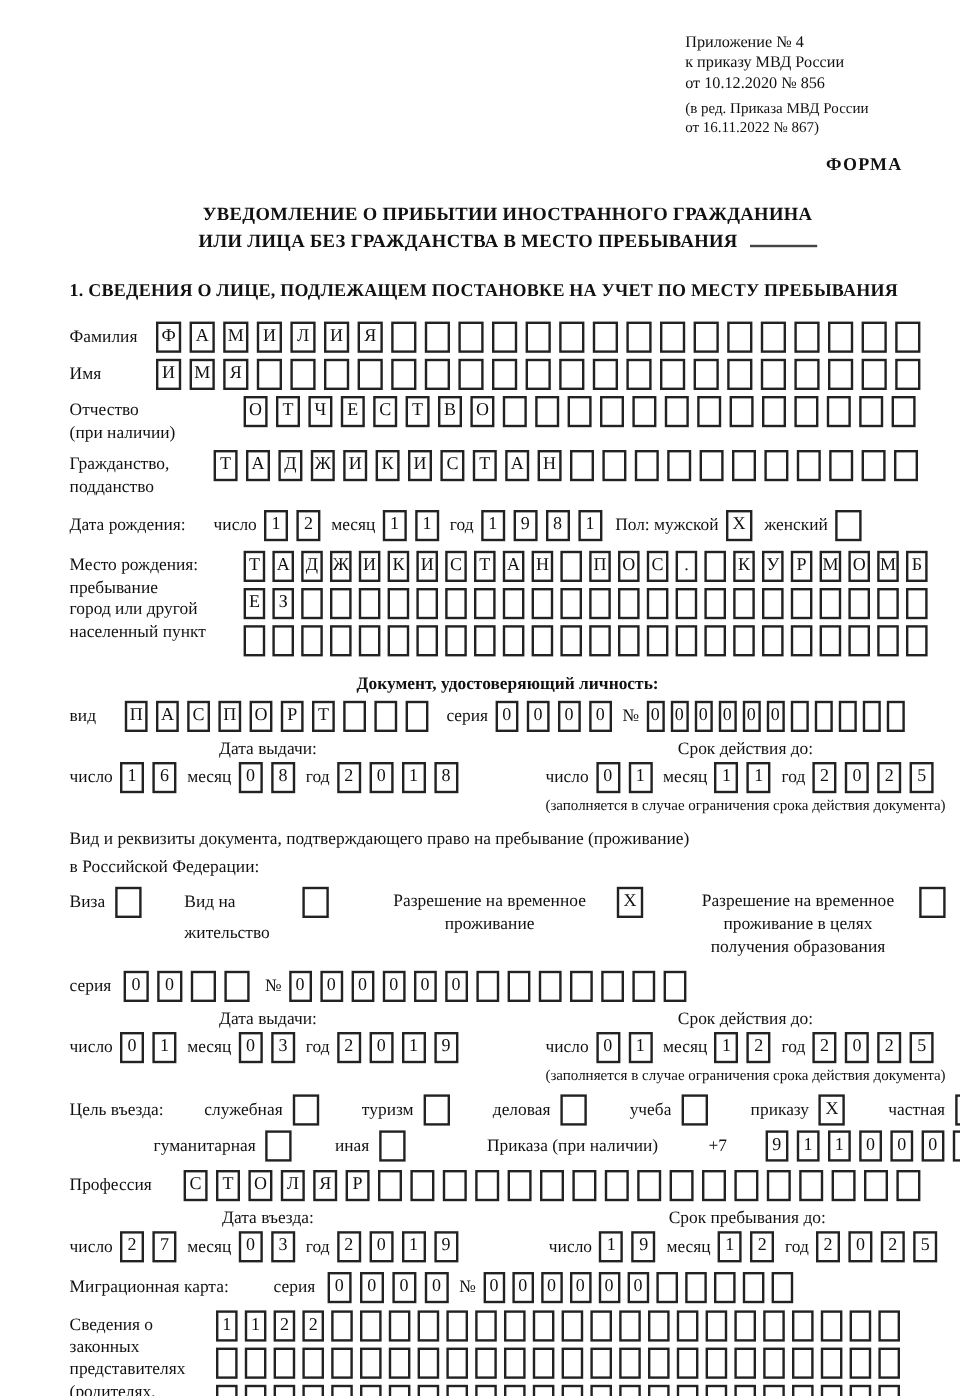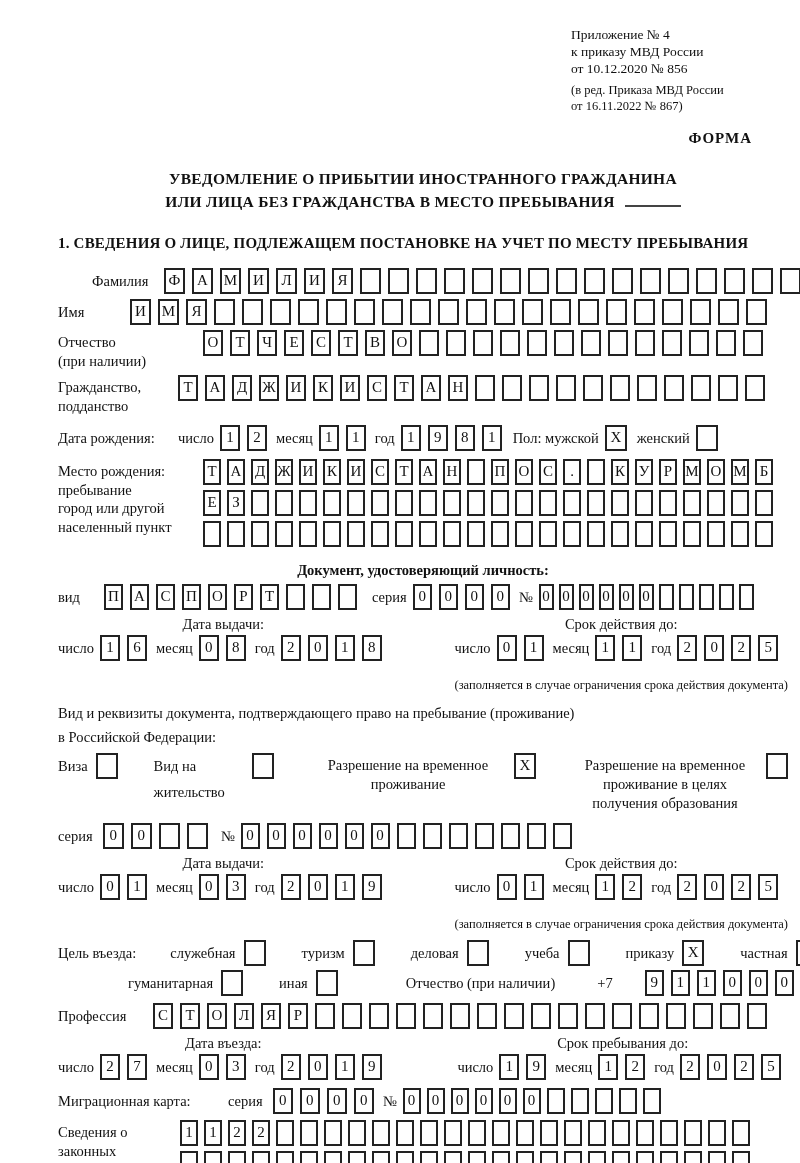--- a/index.html
+++ b/index.html
@@ -32,21 +32,21 @@
   .chk { flex:none; display:inline-block; width:22px; height:26px; border:2px solid #222; text-align:center; font-size:15px; line-height:21px; }
 
   .stack { display:flex; flex-direction:column; }
   .stack .boxes { margin-bottom:5px; }
 
   .doc-head { text-align:center; font-weight:bold; font-size:14.5px; margin-top:10px; margin-bottom:4px; }
 
   .datecols { display:flex; justify-content:space-between; margin-top:6px; }
   .dtitle { text-align:center; font-size:14.5px; margin-bottom:2px; }
   .dgroup { display:flex; align-items:center; }
-  .dnote { font-size:12.5px; margin-top:17px; text-align:right; white-space:nowrap; }
+  .dnote { font-size:12.5px; margin-top:3px; text-align:right; white-space:nowrap; }
 
   .intro { font-size:14.5px; line-height:24px; margin-top:8px; }
 
   .optrow { display:flex; align-items:flex-start; margin-top:4px;gap:26px; }
   .opt { display:flex; align-items:flex-start; }
   .opt-t { font-size:14.5px; line-height:26px; margin:0 8px 0 10px; }
   .opt-t.center { text-align:center; line-height:19px; padding-top:3px; }
 
   .indent { padding-left:70px; }
   .gap-s { width:14px; flex:none; }
@@ -68,21 +68,21 @@
 
   <div class="forma">ФОРМА</div>
 
   <div class="title">
     <div>УВЕДОМЛЕНИЕ О ПРИБЫТИИ ИНОСТРАННОГО ГРАЖДАНИНА</div>
     <div><span>ИЛИ ЛИЦА БЕЗ ГРАЖДАНСТВА В МЕСТО ПРЕБЫВАНИЯ</span><span class="uline"></span></div>
   </div>
 
   <div class="sec">1. СВЕДЕНИЯ О ЛИЦЕ, ПОДЛЕЖАЩЕМ ПОСТАНОВКЕ НА УЧЕТ ПО МЕСТУ ПРЕБЫВАНИЯ</div>
 
-  <div class="frow" style="margin-top:16px;margin-left:34px;">
+  <div class="frow" style="margin-top:16px;">
     <div class="flabel" style="width:72px;">Фамилия</div>
     <div class="boxes bx28">
         <span class="cbox">Ф</span>
         <span class="cbox">А</span>
         <span class="cbox">М</span>
         <span class="cbox">И</span>
         <span class="cbox">Л</span>
         <span class="cbox">И</span>
         <span class="cbox">Я</span>
         <span class="cbox"></span>
@@ -528,21 +528,21 @@
   <div class="optrow indent">
     <span class="opt">
       <span class="opt-t" style="margin-left:0;">гуманитарная</span>
       <span class="chk"></span>
     </span>
     <span class="opt">
       <span class="opt-t">иная</span>
       <span class="chk"></span>
     </span>
     <span class="gap-s"></span>
-    <span class="w">Отчество (при наличии)</span>
+    <span class="w">Приказа (при наличии)</span>
     <span class="w" style="margin-left:10px;">+7</span>
     <div class="boxes bx26">
         <span class="cbox">9</span>
         <span class="cbox">1</span>
         <span class="cbox">1</span>
         <span class="cbox">0</span>
         <span class="cbox">0</span>
         <span class="cbox">0</span>
         <span class="cbox">0</span>
         <span class="cbox">0</span>

